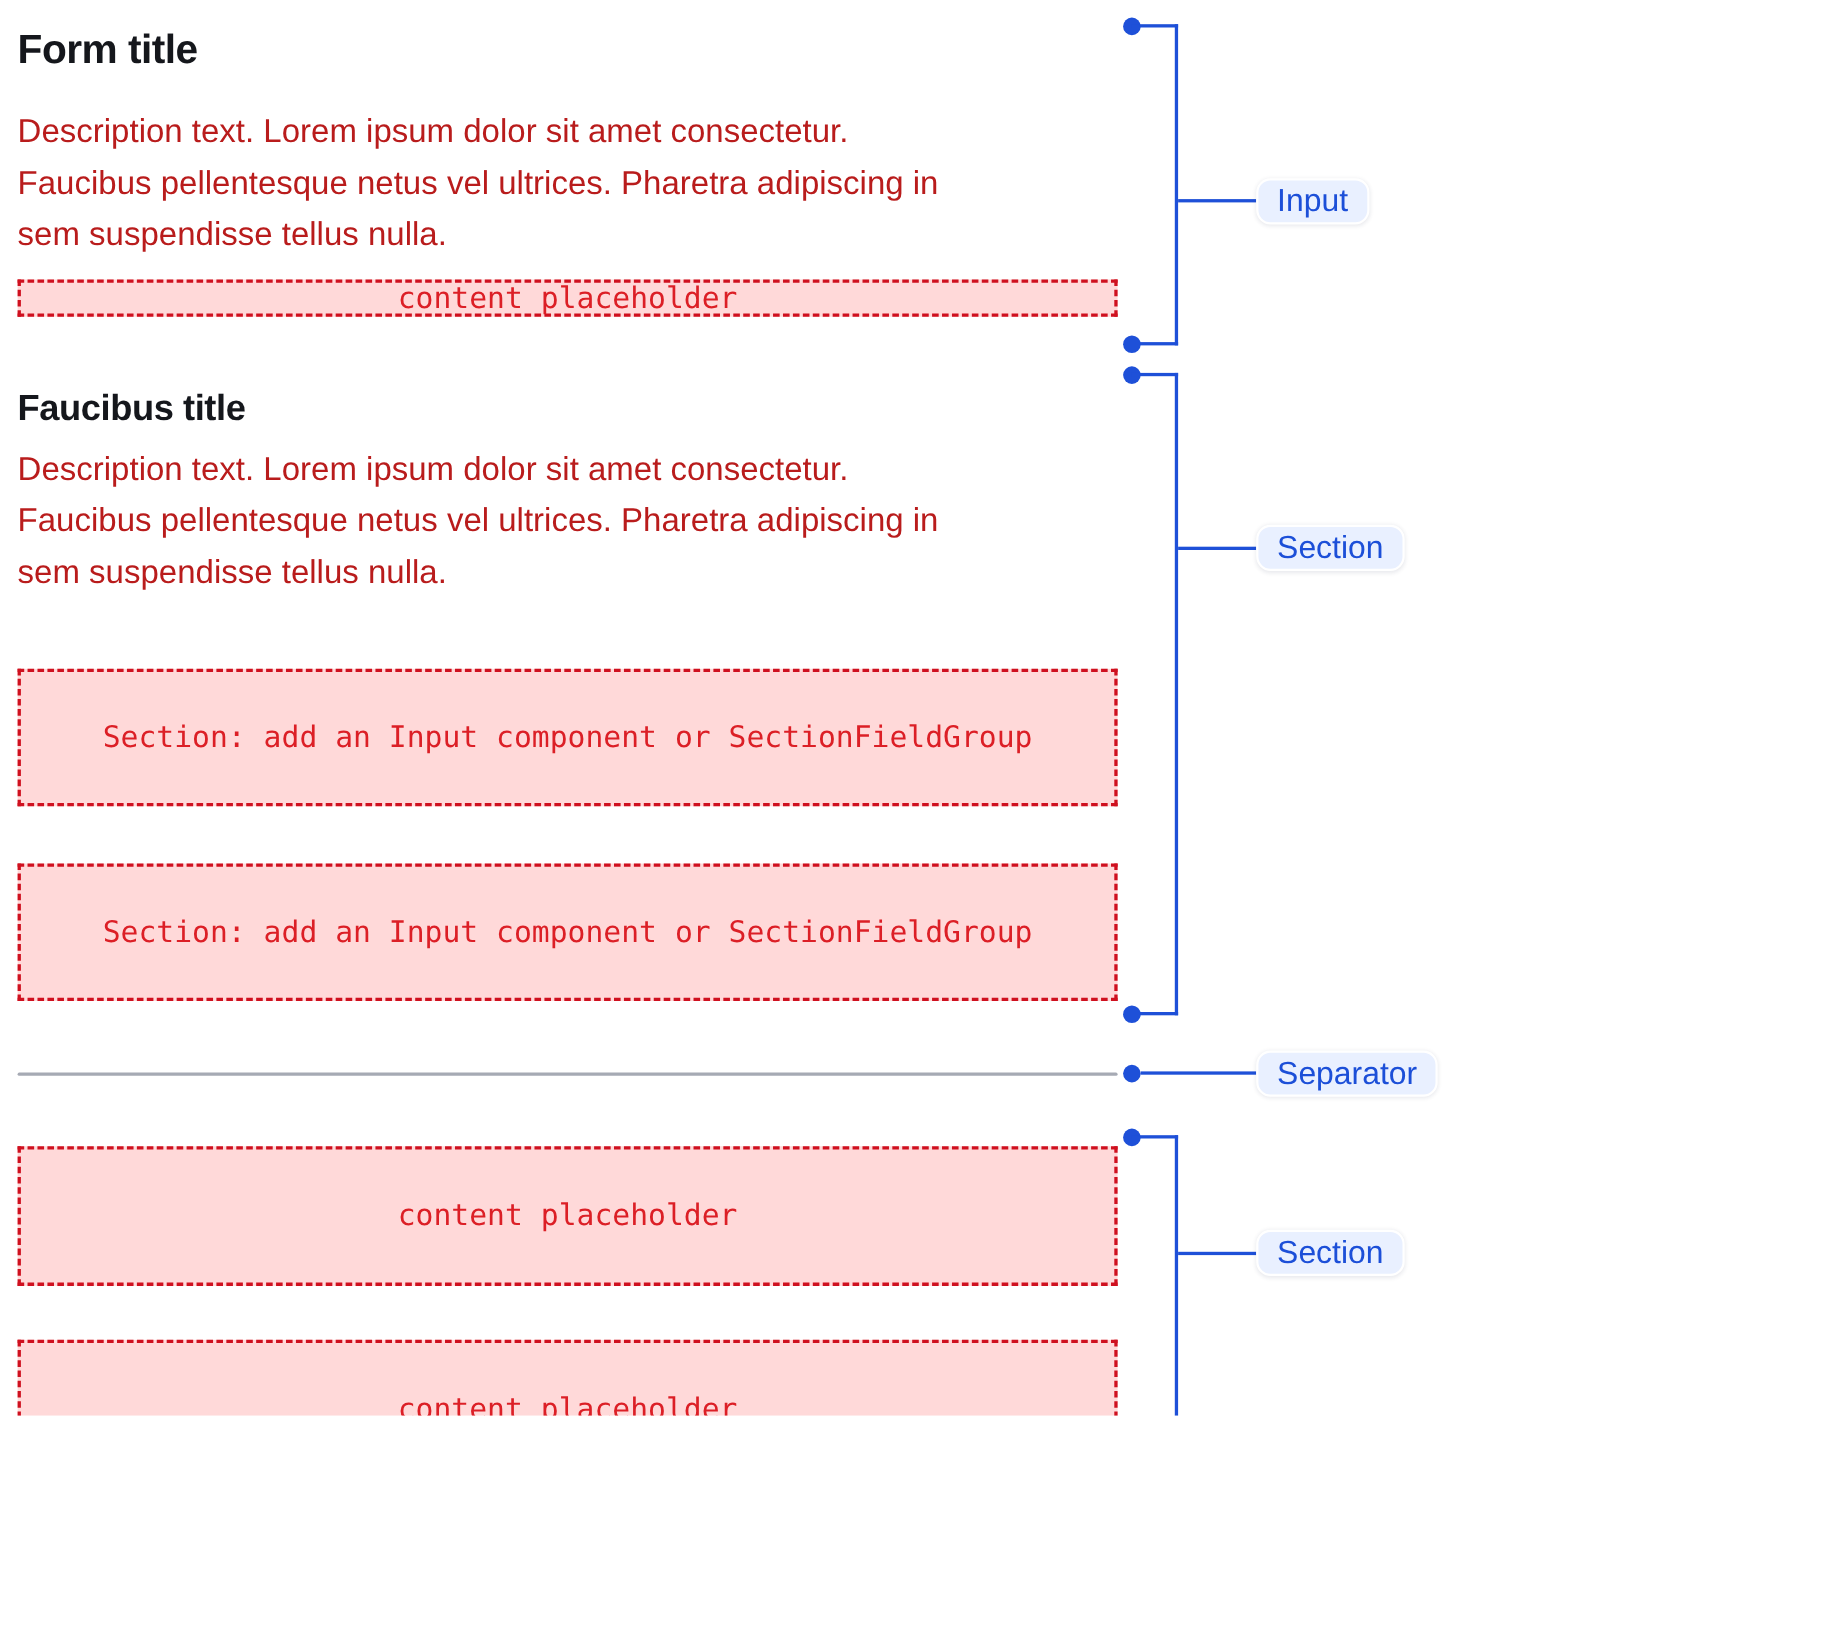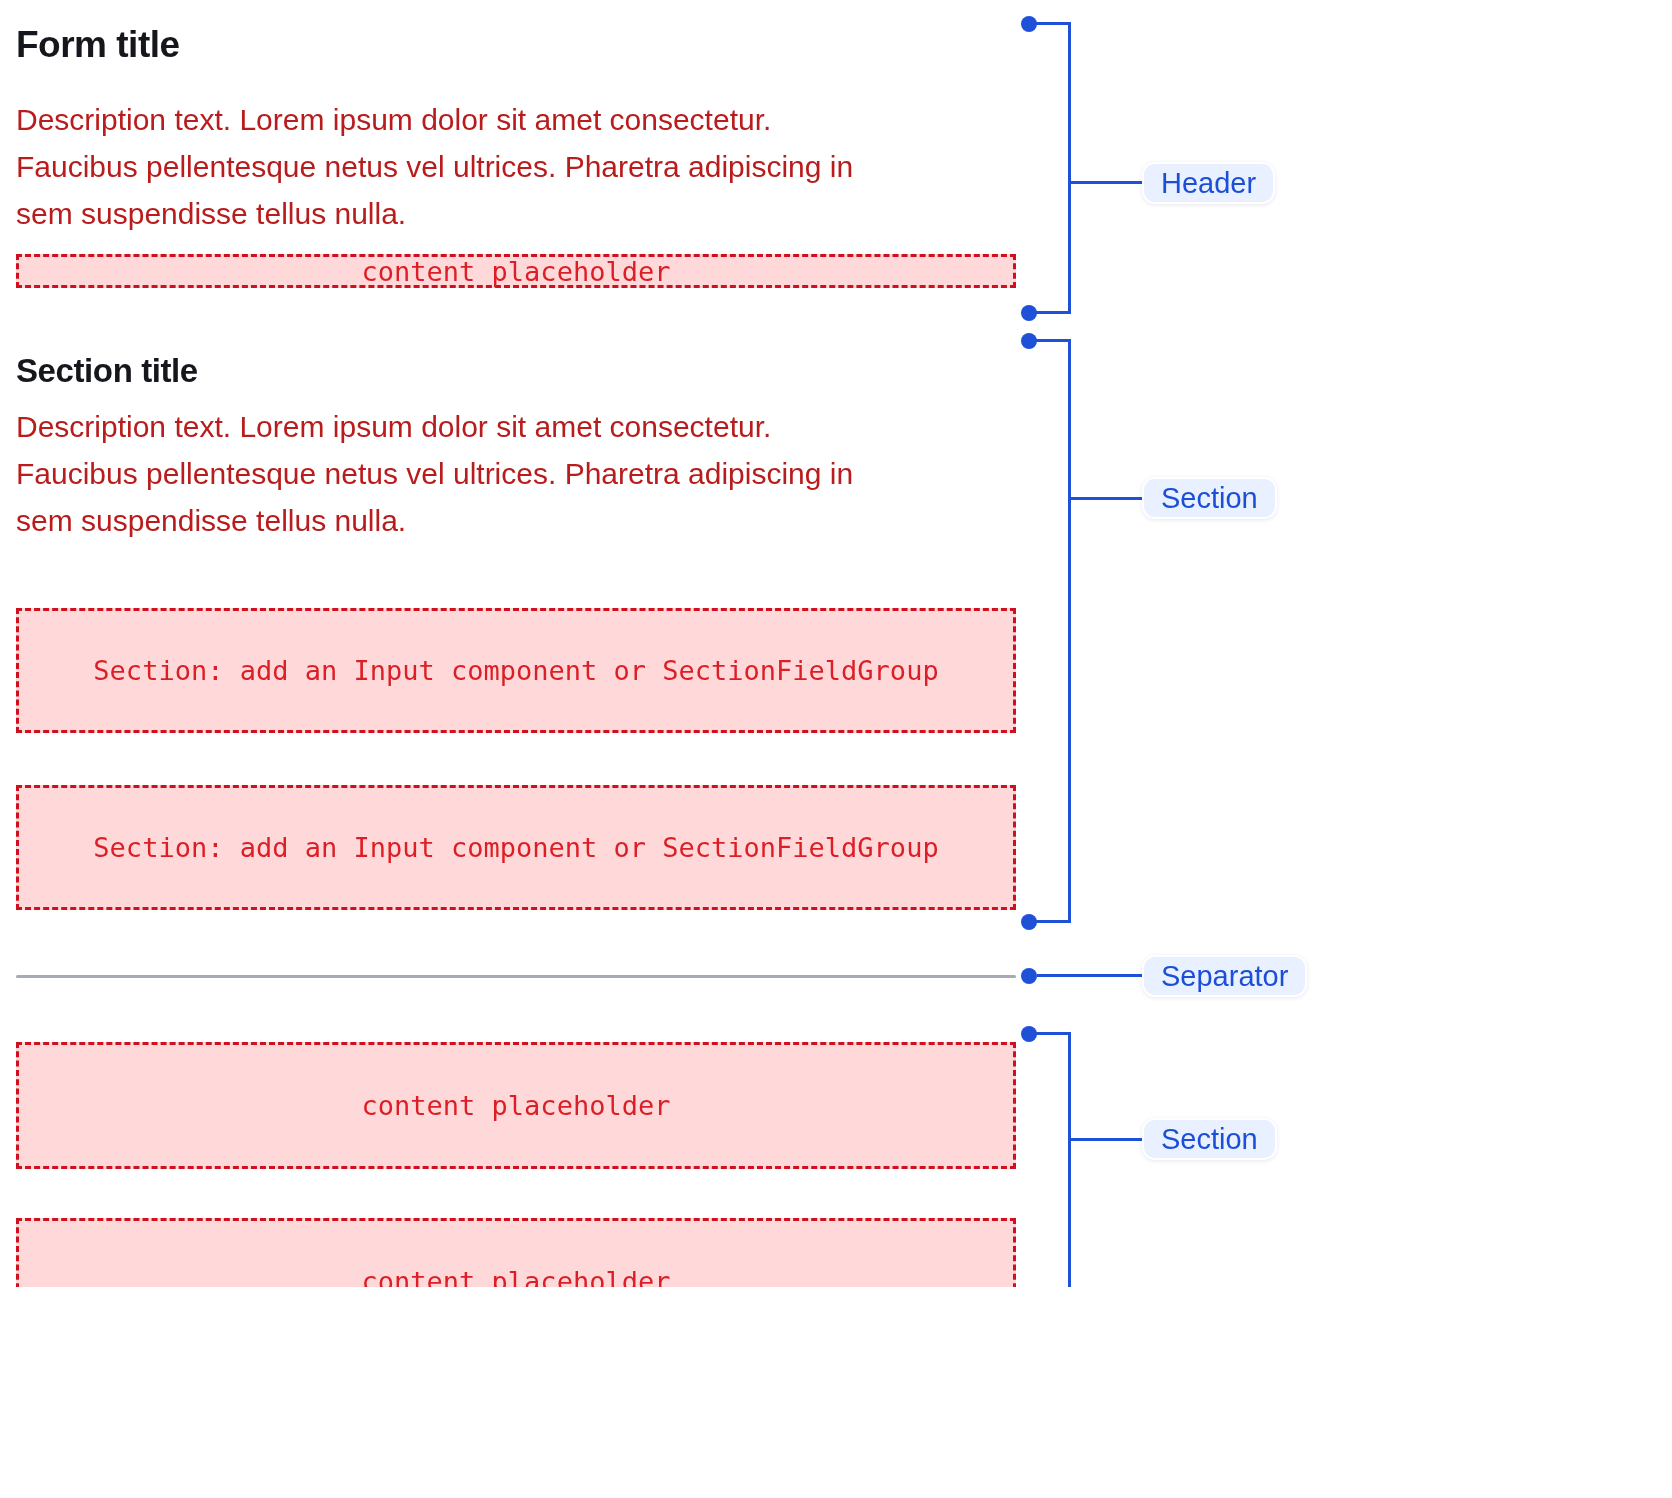--- a/index.html
+++ b/index.html
@@ -147,21 +147,21 @@
   <div class="form-title">Form title</div>
 
   <div class="description description-1">
     <div>Description text. Lorem ipsum dolor sit amet consectetur.</div>
     <div>Faucibus pellentesque netus vel ultrices. Pharetra adipiscing in</div>
     <div>sem suspendisse tellus nulla.</div>
   </div>
 
   <div class="placeholder-box box-thin">content placeholder</div>
 
-  <div class="section-title">Section title</div>
+  <div class="section-title">Faucibus title</div>
 
   <div class="description description-2">
     <div>Description text. Lorem ipsum dolor sit amet consectetur.</div>
     <div>Faucibus pellentesque netus vel ultrices. Pharetra adipiscing in</div>
     <div>sem suspendisse tellus nulla.</div>
   </div>
 
   <div class="placeholder-box box-sec1">Section: add an Input component or SectionFieldGroup</div>
 
   <div class="placeholder-box box-sec2">Section: add an Input component or SectionFieldGroup</div>
@@ -175,21 +175,21 @@
   <button class="btn btn-primary">Button</button>
   <button class="btn btn-secondary">Button</button>
 
   <div>
     <div class="ann-dot" style="left:1021px; top:16px;"></div>
     <div class="ann-line" style="left:1029px; top:22px; width:42px; height:3px;"></div>
     <div class="ann-line" style="left:1068px; top:22px; width:3px; height:292px;"></div>
     <div class="ann-line" style="left:1029px; top:311px; width:42px; height:3px;"></div>
     <div class="ann-dot" style="left:1021px; top:305px;"></div>
     <div class="ann-line" style="left:1071px; top:181px; width:71px; height:3px;"></div>
-    <div class="ann-pill" style="left:1142px; top:162px;">Header</div>
+    <div class="ann-pill" style="left:1142px; top:162px;">Input</div>
   </div>
 
   <div>
     <div class="ann-dot" style="left:1021px; top:333px;"></div>
     <div class="ann-line" style="left:1029px; top:339px; width:42px; height:3px;"></div>
     <div class="ann-line" style="left:1068px; top:339px; width:3px; height:584px;"></div>
     <div class="ann-line" style="left:1029px; top:920px; width:42px; height:3px;"></div>
     <div class="ann-dot" style="left:1021px; top:914px;"></div>
     <div class="ann-line" style="left:1071px; top:497px; width:71px; height:3px;"></div>
     <div class="ann-pill" style="left:1142px; top:477px;">Section</div>

